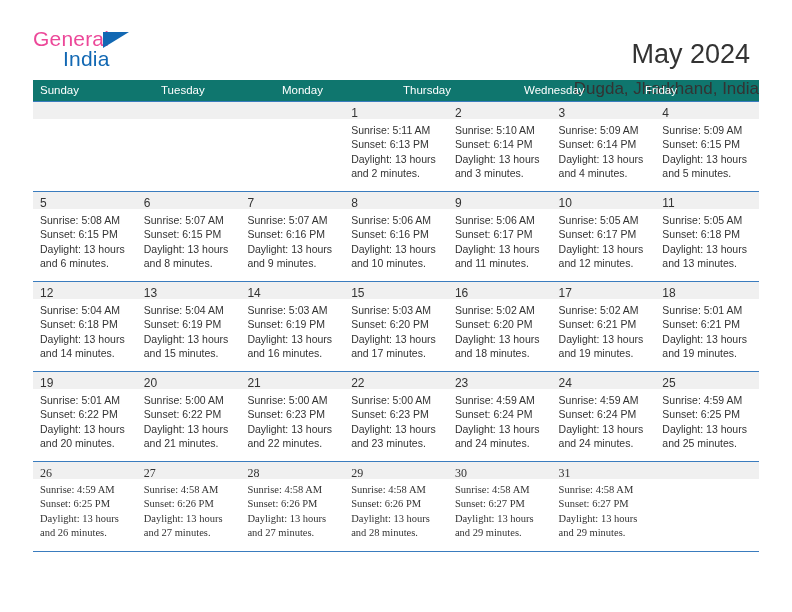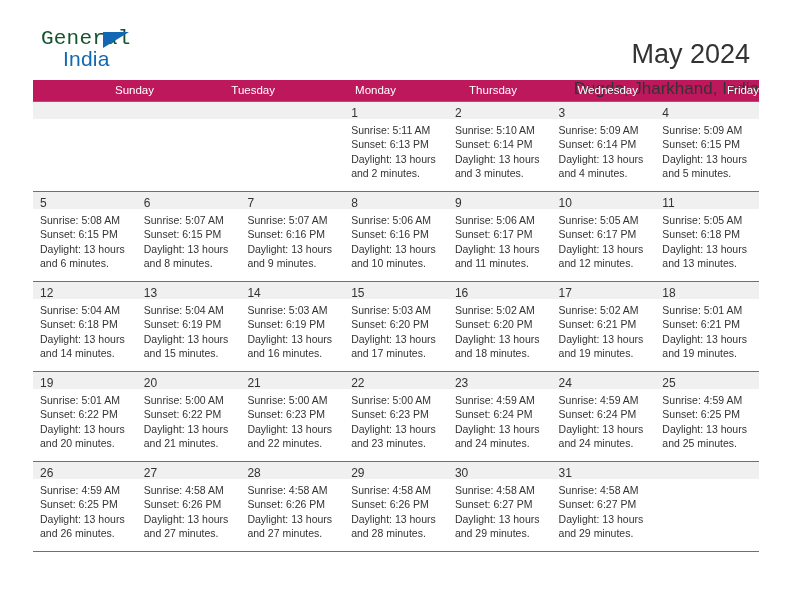--- a/index.html
+++ b/index.html
@@ -35,26 +35,25 @@
 
   .logo {
     position: relative;
     width: 120px;
     height: 46px;
     line-height: 1;
     user-select: none;
   }
   .logo-general {
     position: absolute;
-    left: 8px;
+    left: 0;
     top: 0;
     font-size: 21px;
     letter-spacing: .2px;
-    color: #14532d;
-    font-family: Liberation Mono, monospace;
+    color: #ec4899;
   }
   .logo-triangle {
     position: absolute;
     left: 70px;
     top: 4px;
     width: 0;
     height: 0;
     border-left: 26px solid #1268b3;
     border-bottom: 16px solid transparent;
   }
@@ -85,37 +84,37 @@
   }
 
   
   .calendar {
     margin-top: 8px;
     width: 726px;
   }
 
   .weekday-row {
     display: flex;
-    background: #be185d;
-    text-align: right;
+    background: #0f766e;
   }
   .weekday-cell {
     flex: 1 1 0;
     box-sizing: border-box;
     padding: 4px 0 5px 7px;
     font-size: 11.5px;
     color: #ffffff;
   }
 
   .week-row {
     display: flex;
     border-top: 1.5px solid #3a7cbe;
   }
   .week-row:last-child {
     border-bottom: 1px solid #3a7cbe;
+    font-family: Liberation Serif, serif;
   }
 
   .day-cell {
     flex: 1 1 0;
     width: 103.7px;
     box-sizing: border-box;
     height: 89px;
     position: relative;
     background: #ffffff;
   }

